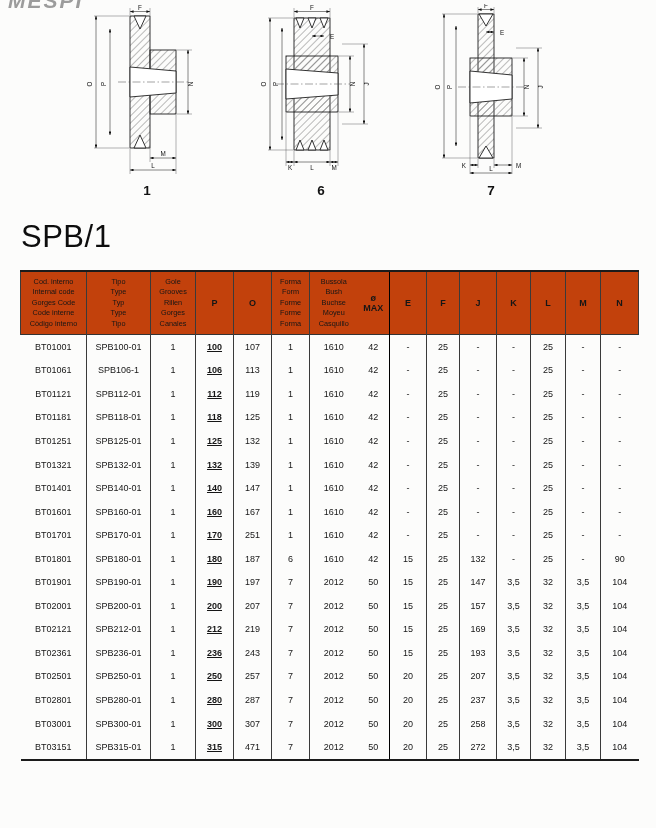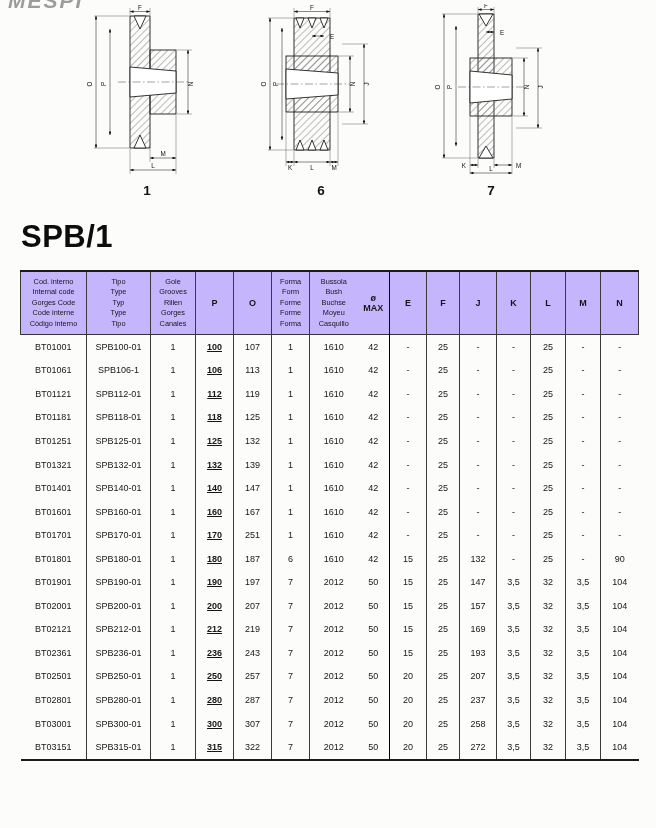--- a/index.html
+++ b/index.html
@@ -15,30 +15,30 @@
     color:#9c9c9c;
   }
   .fig{position:absolute;width:150px;text-align:center;}
   .fig svg{display:block;margin:0 auto;}
   .fig .num{font-weight:700;font-size:13.5px;margin-top:3px;color:#111;}
   #fig1{left:72px;top:4px;}
   #fig6{left:246px;top:4px;}
   #fig7{left:416px;top:4px;}
   .title{
     position:absolute;left:21px;top:219px;
-    font-size:31px;font-weight:700;letter-spacing:.5px;color:#0d0d0d;
+    font-size:31px;font-weight:400;letter-spacing:.5px;color:#0d0d0d;
   }
   .tblwrap{position:absolute;left:20px;top:270px;}
   table{border-collapse:collapse;table-layout:fixed;}
   th,td{padding:0;text-align:center;vertical-align:middle;}
   thead tr{border-top:2.6px solid #1b1b1b;border-bottom:1.2px solid #333;}
   tbody{border-bottom:2.6px solid #1b1b1b;}
   th{
     font-weight:400;font-size:7.3px;line-height:10.4px;
-    padding:5px 1px;border-right:1px solid #3a3a3a;background:#c4b5fd;
+    padding:5px 1px;border-right:1px solid #3a3a3a;background:#c2410c;
   }
   th:first-child{border-left:1px solid #3a3a3a;}
   th.big{font-size:9px;font-weight:700;line-height:10px;}
   td{height:23.55px;font-size:9px;border-right:1px solid #3a3a3a;}
   td.b{font-weight:700;text-decoration:underline;}
   .no-r{border-right:none !important;}
   .pre-thick{border-right:1.7px solid #000 !important;}
   td.last{border-right:none;}
   
   .part{stroke:#1d1d1d;stroke-width:.9;}
@@ -590,21 +590,21 @@
             <td>3,5</td>
             <td>32</td>
             <td>3,5</td>
             <td class="last">104</td>
           </tr>
           <tr>
             <td>BT03151</td>
             <td>SPB315-01</td>
             <td>1</td>
             <td class="b">315</td>
-            <td>322</td>
+            <td>471</td>
             <td>7</td>
             <td class="no-r">2012</td>
             <td class="pre-thick">50</td>
             <td>20</td>
             <td>25</td>
             <td>272</td>
             <td>3,5</td>
             <td>32</td>
             <td>3,5</td>
             <td class="last">104</td>

